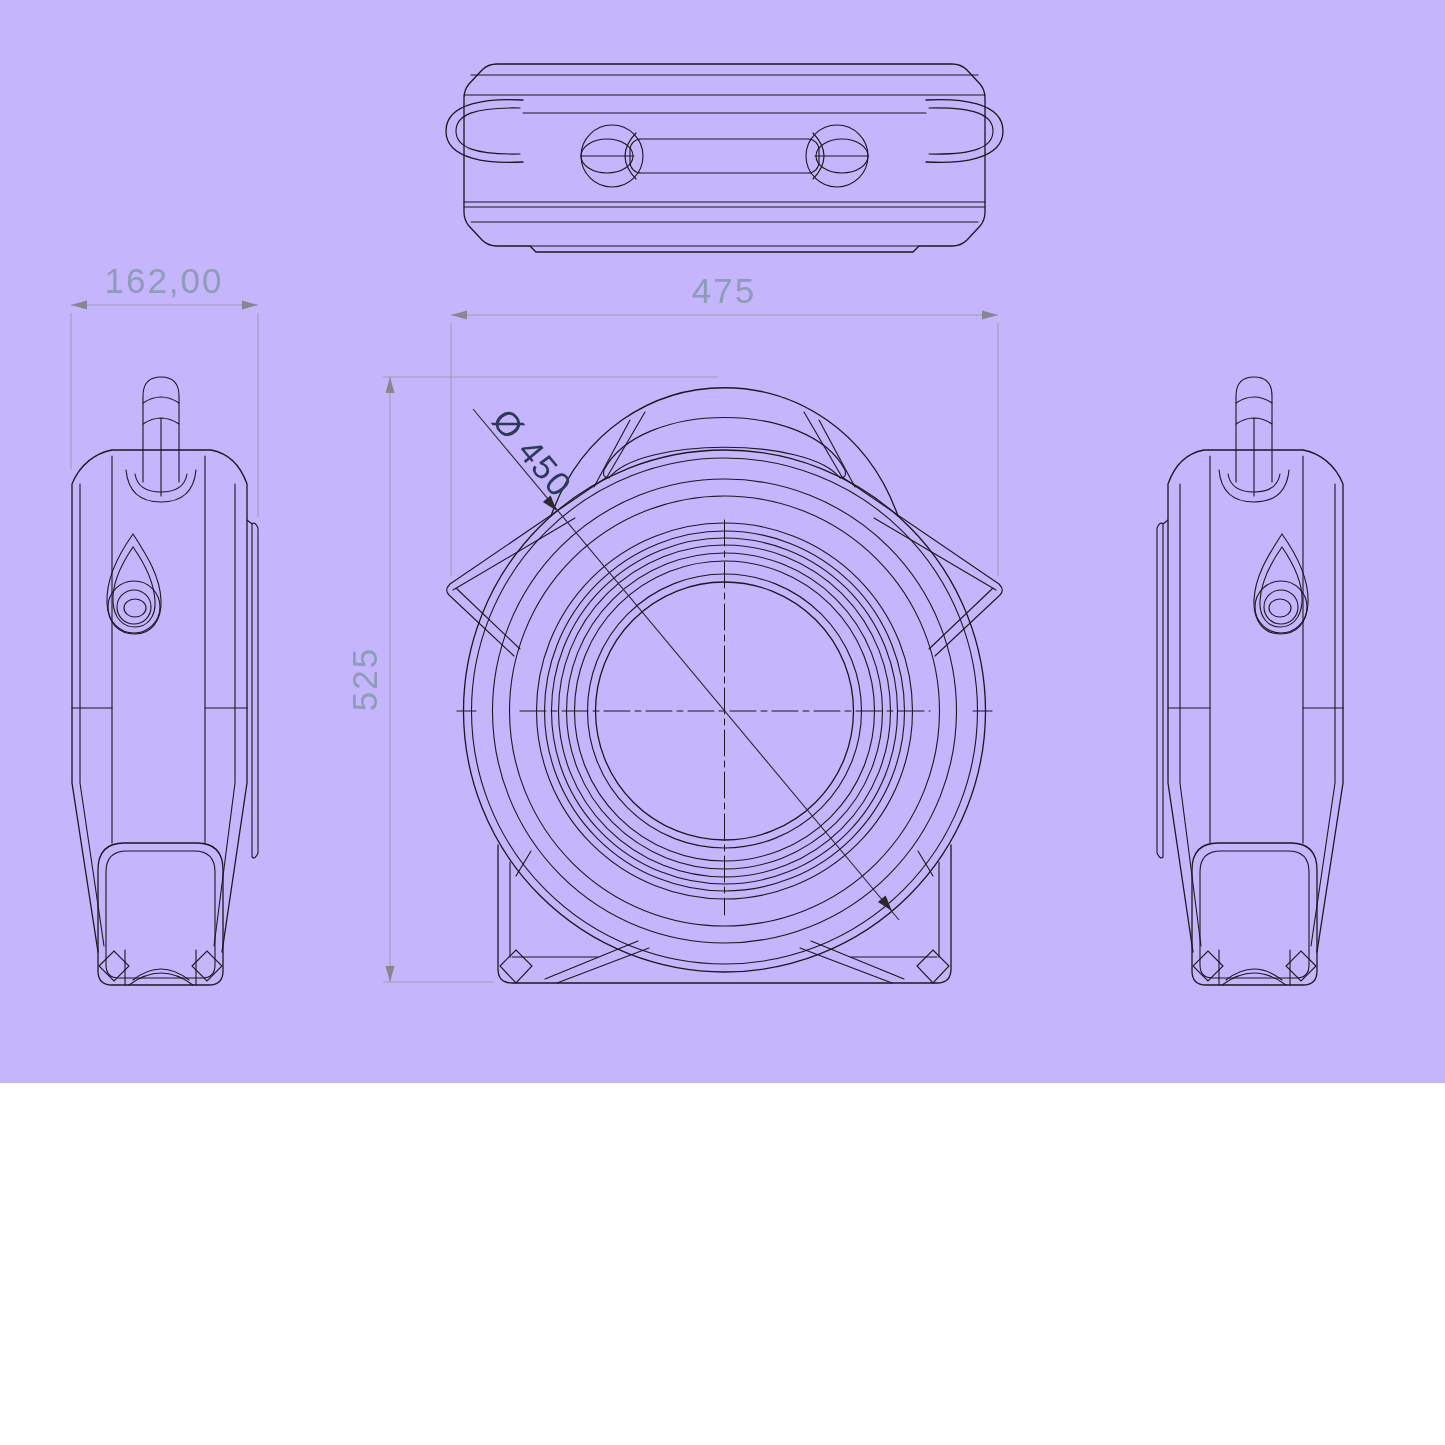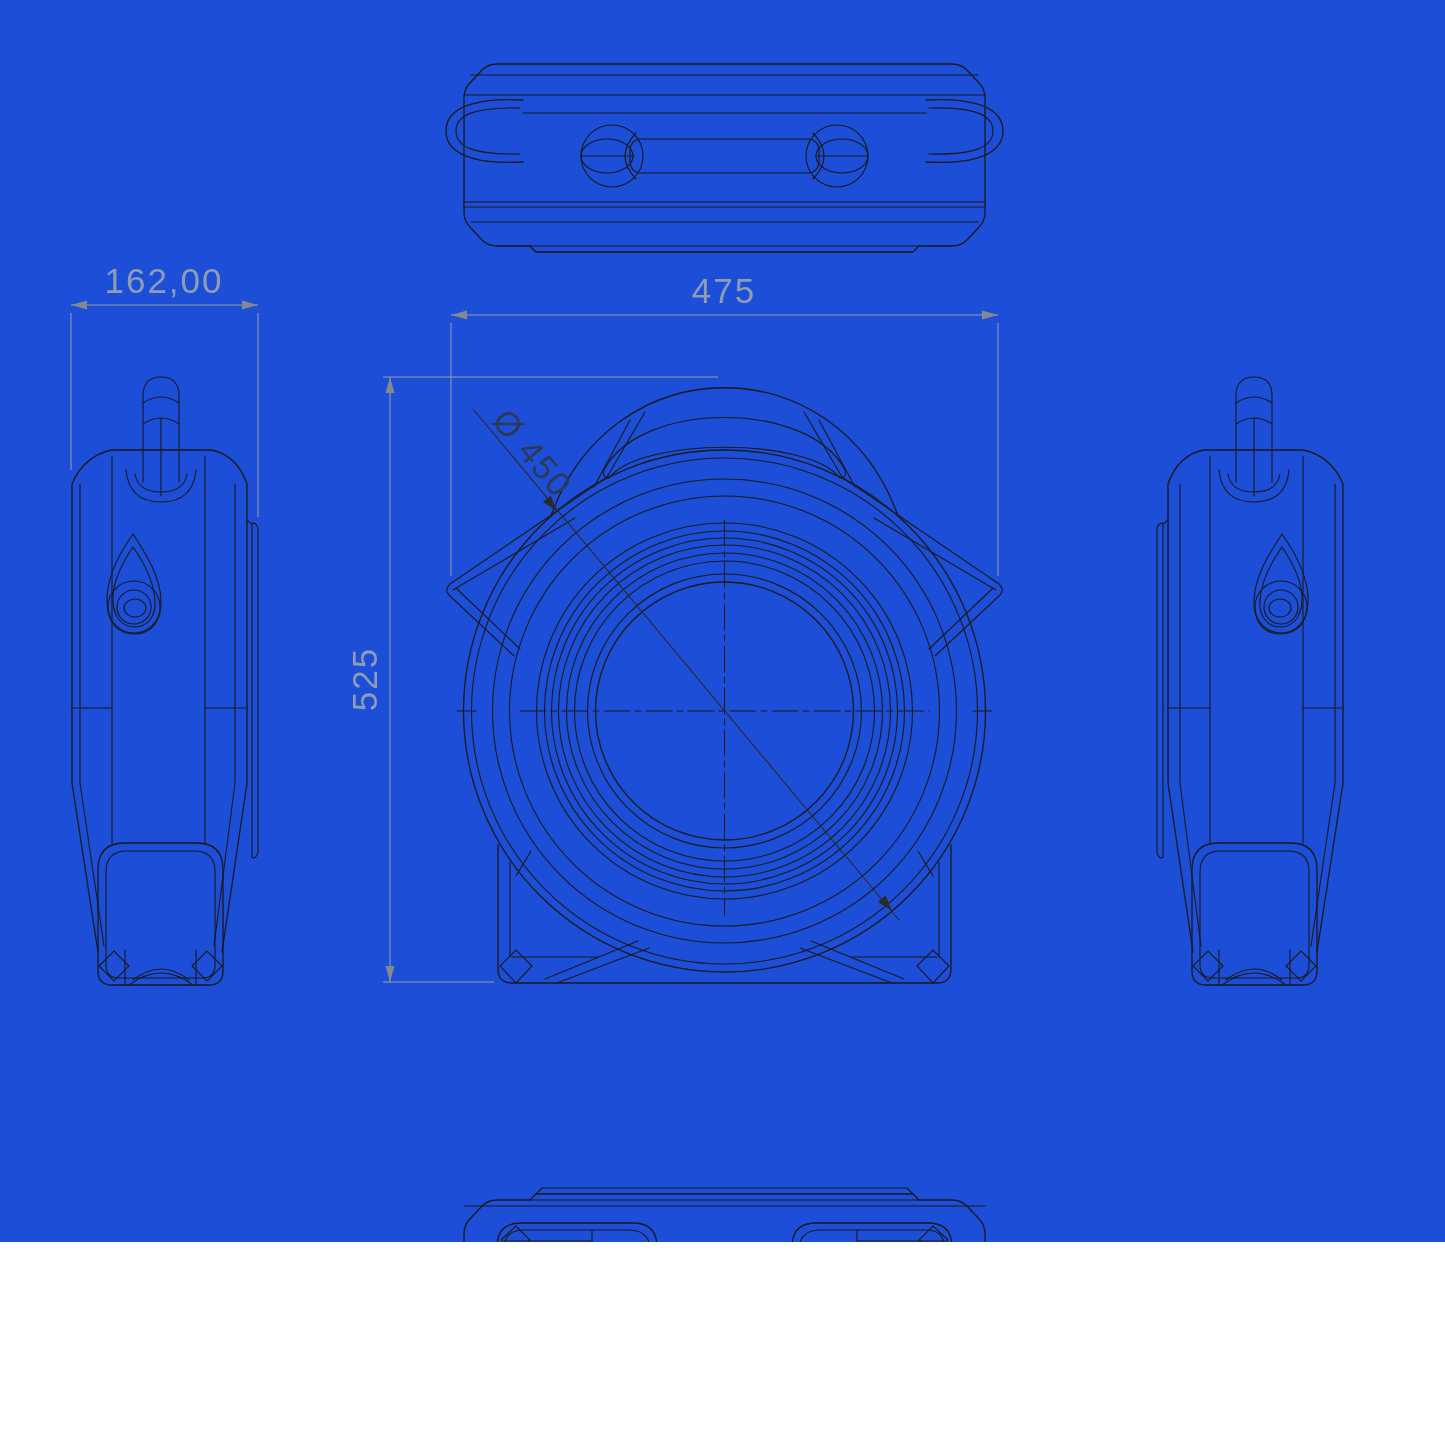--- a/index.html
+++ b/index.html
@@ -1,16 +1,16 @@
 <!DOCTYPE html>
 <html><head>
 <meta charset="utf-8">
 <style>
   html,body{margin:0;padding:0;background:#ffffff;}
-  .sheet{position:relative;width:1445px;height:1242px;background:#1d4ed8;overflow:hidden;
+  .sheet{position:relative;width:1445px;height:1083px;background:#c4b5fd;overflow:hidden;
          font-family:"Liberation Sans", sans-serif;}
   svg{display:block;}
   .dimtxt{font-family:"Liberation Sans", sans-serif;font-size:35px;letter-spacing:2px;
           fill:#8d9db3;font-weight:400;}
   .diatxt{font-family:"Liberation Sans", sans-serif;font-size:34px;letter-spacing:2px;
           fill:#2c3a57;font-weight:400;}
 </style>
 </head>
 <body>
 

